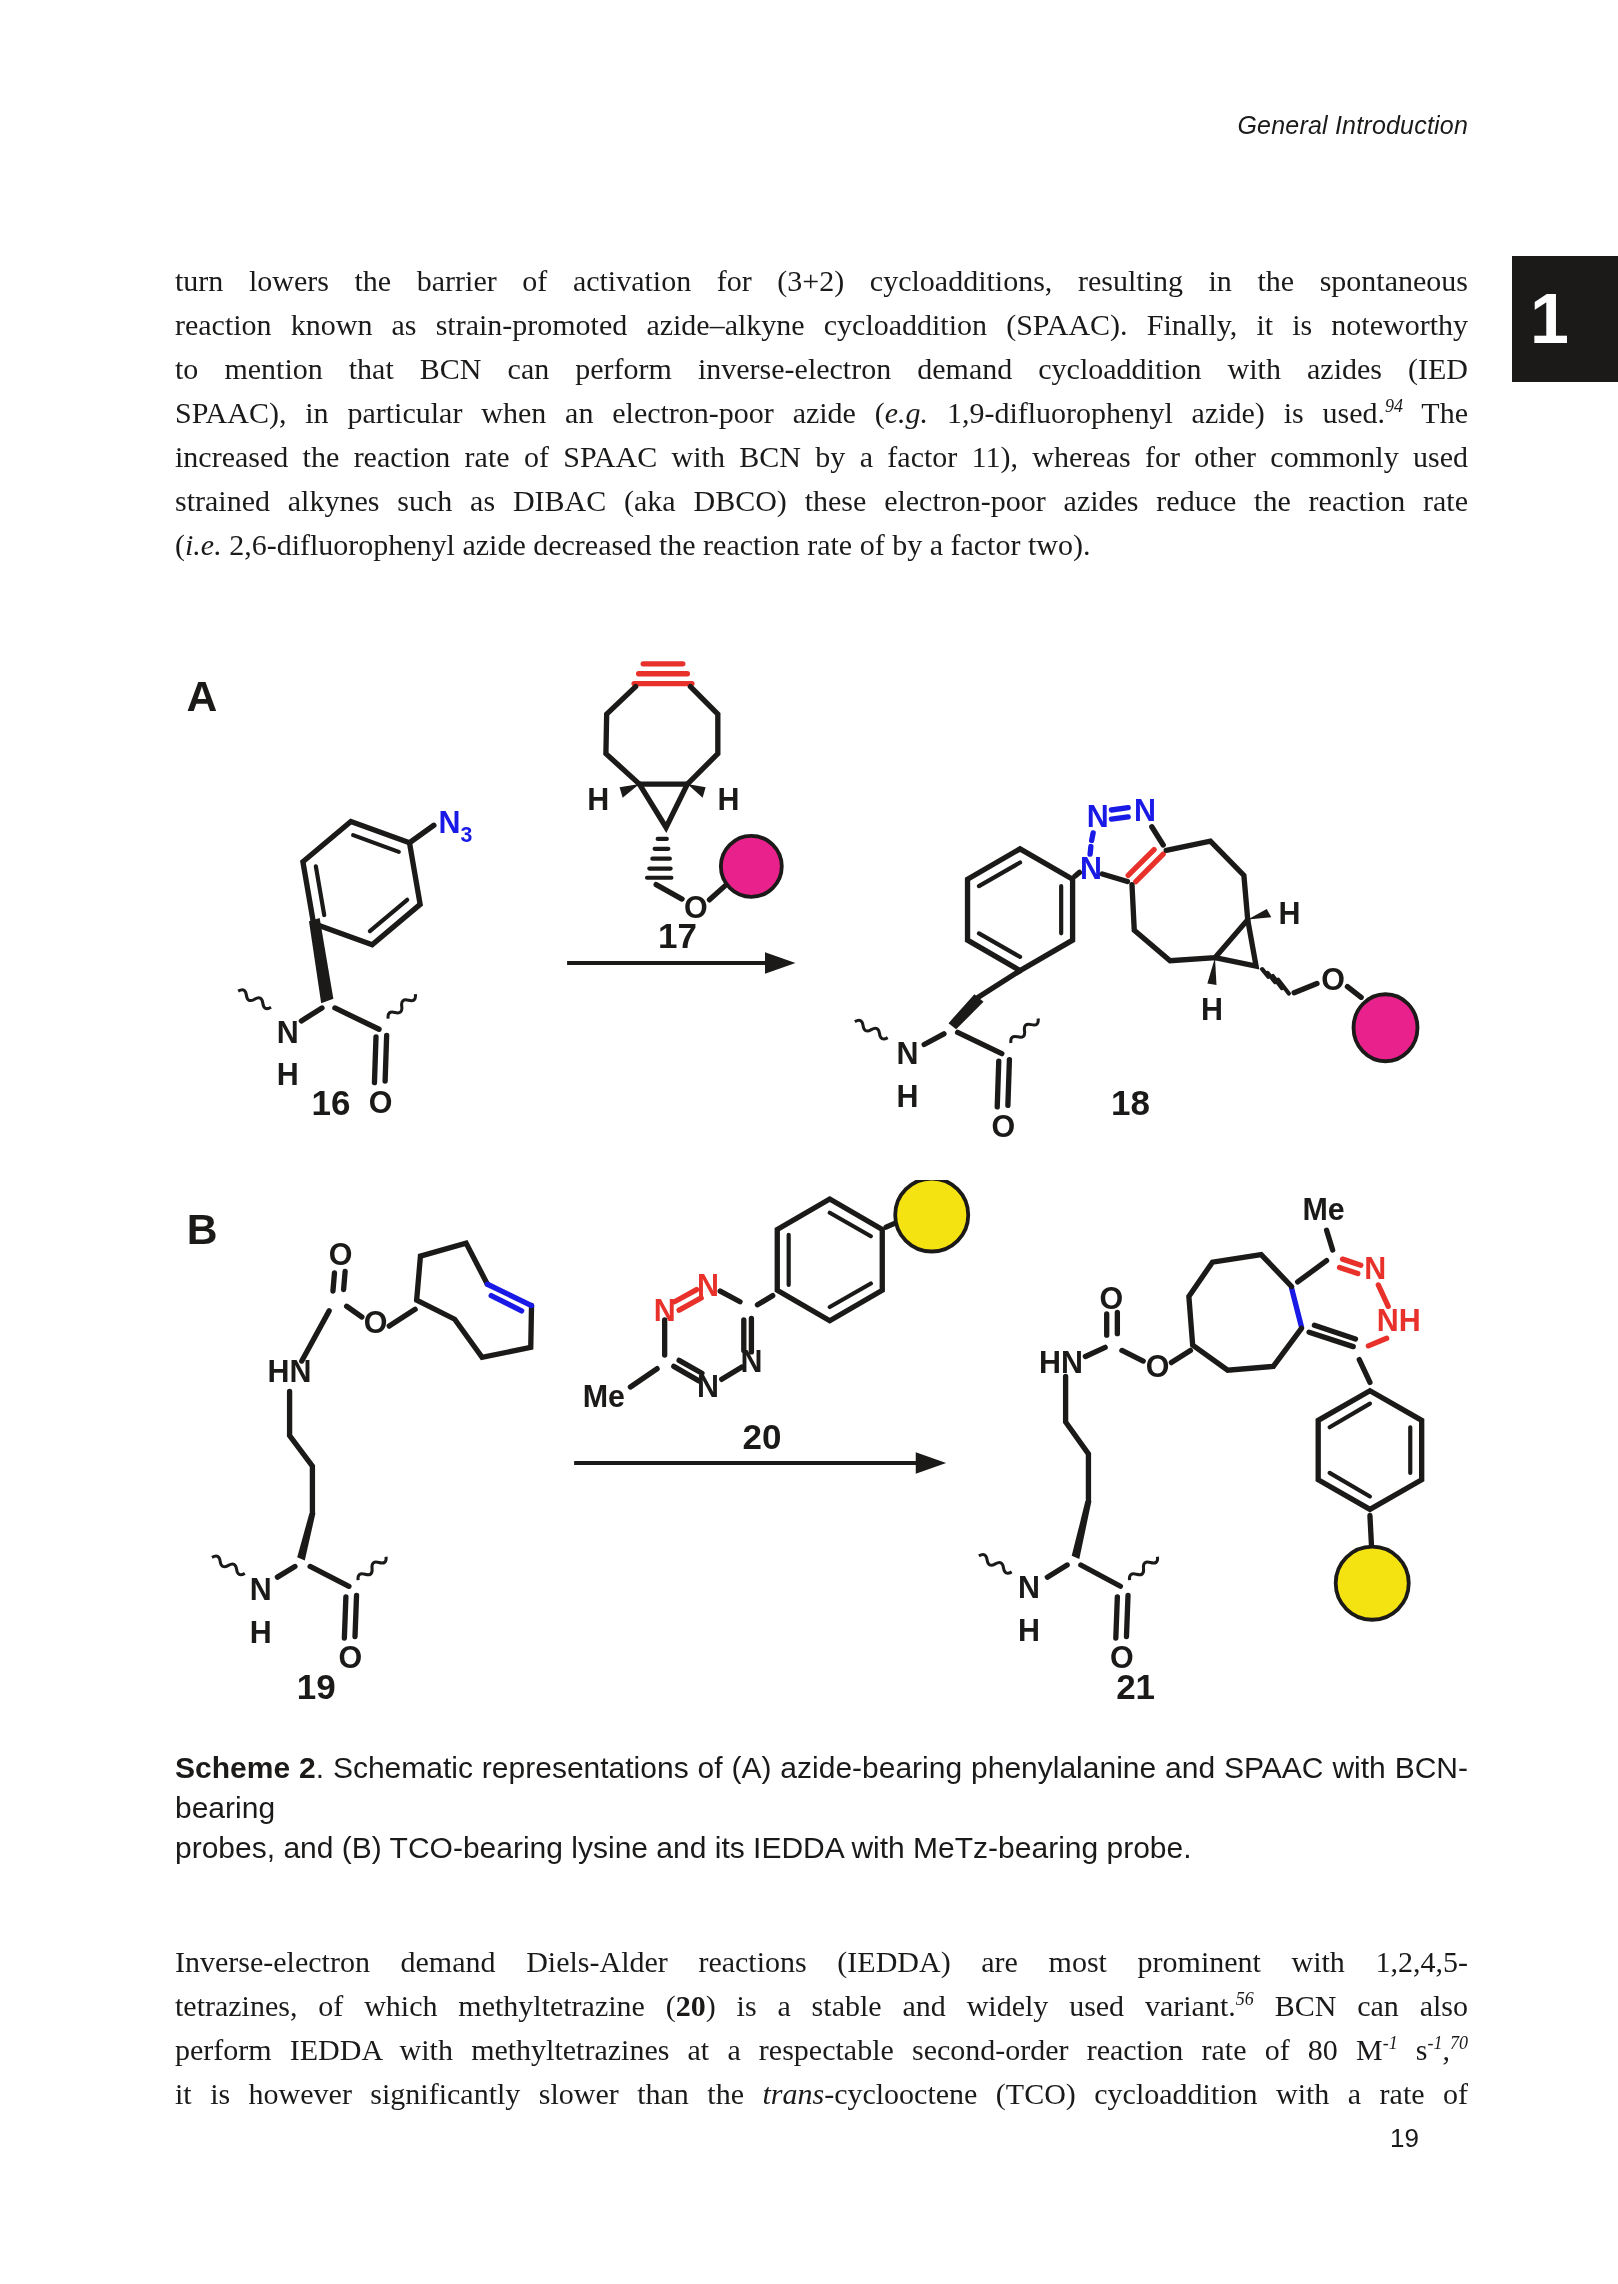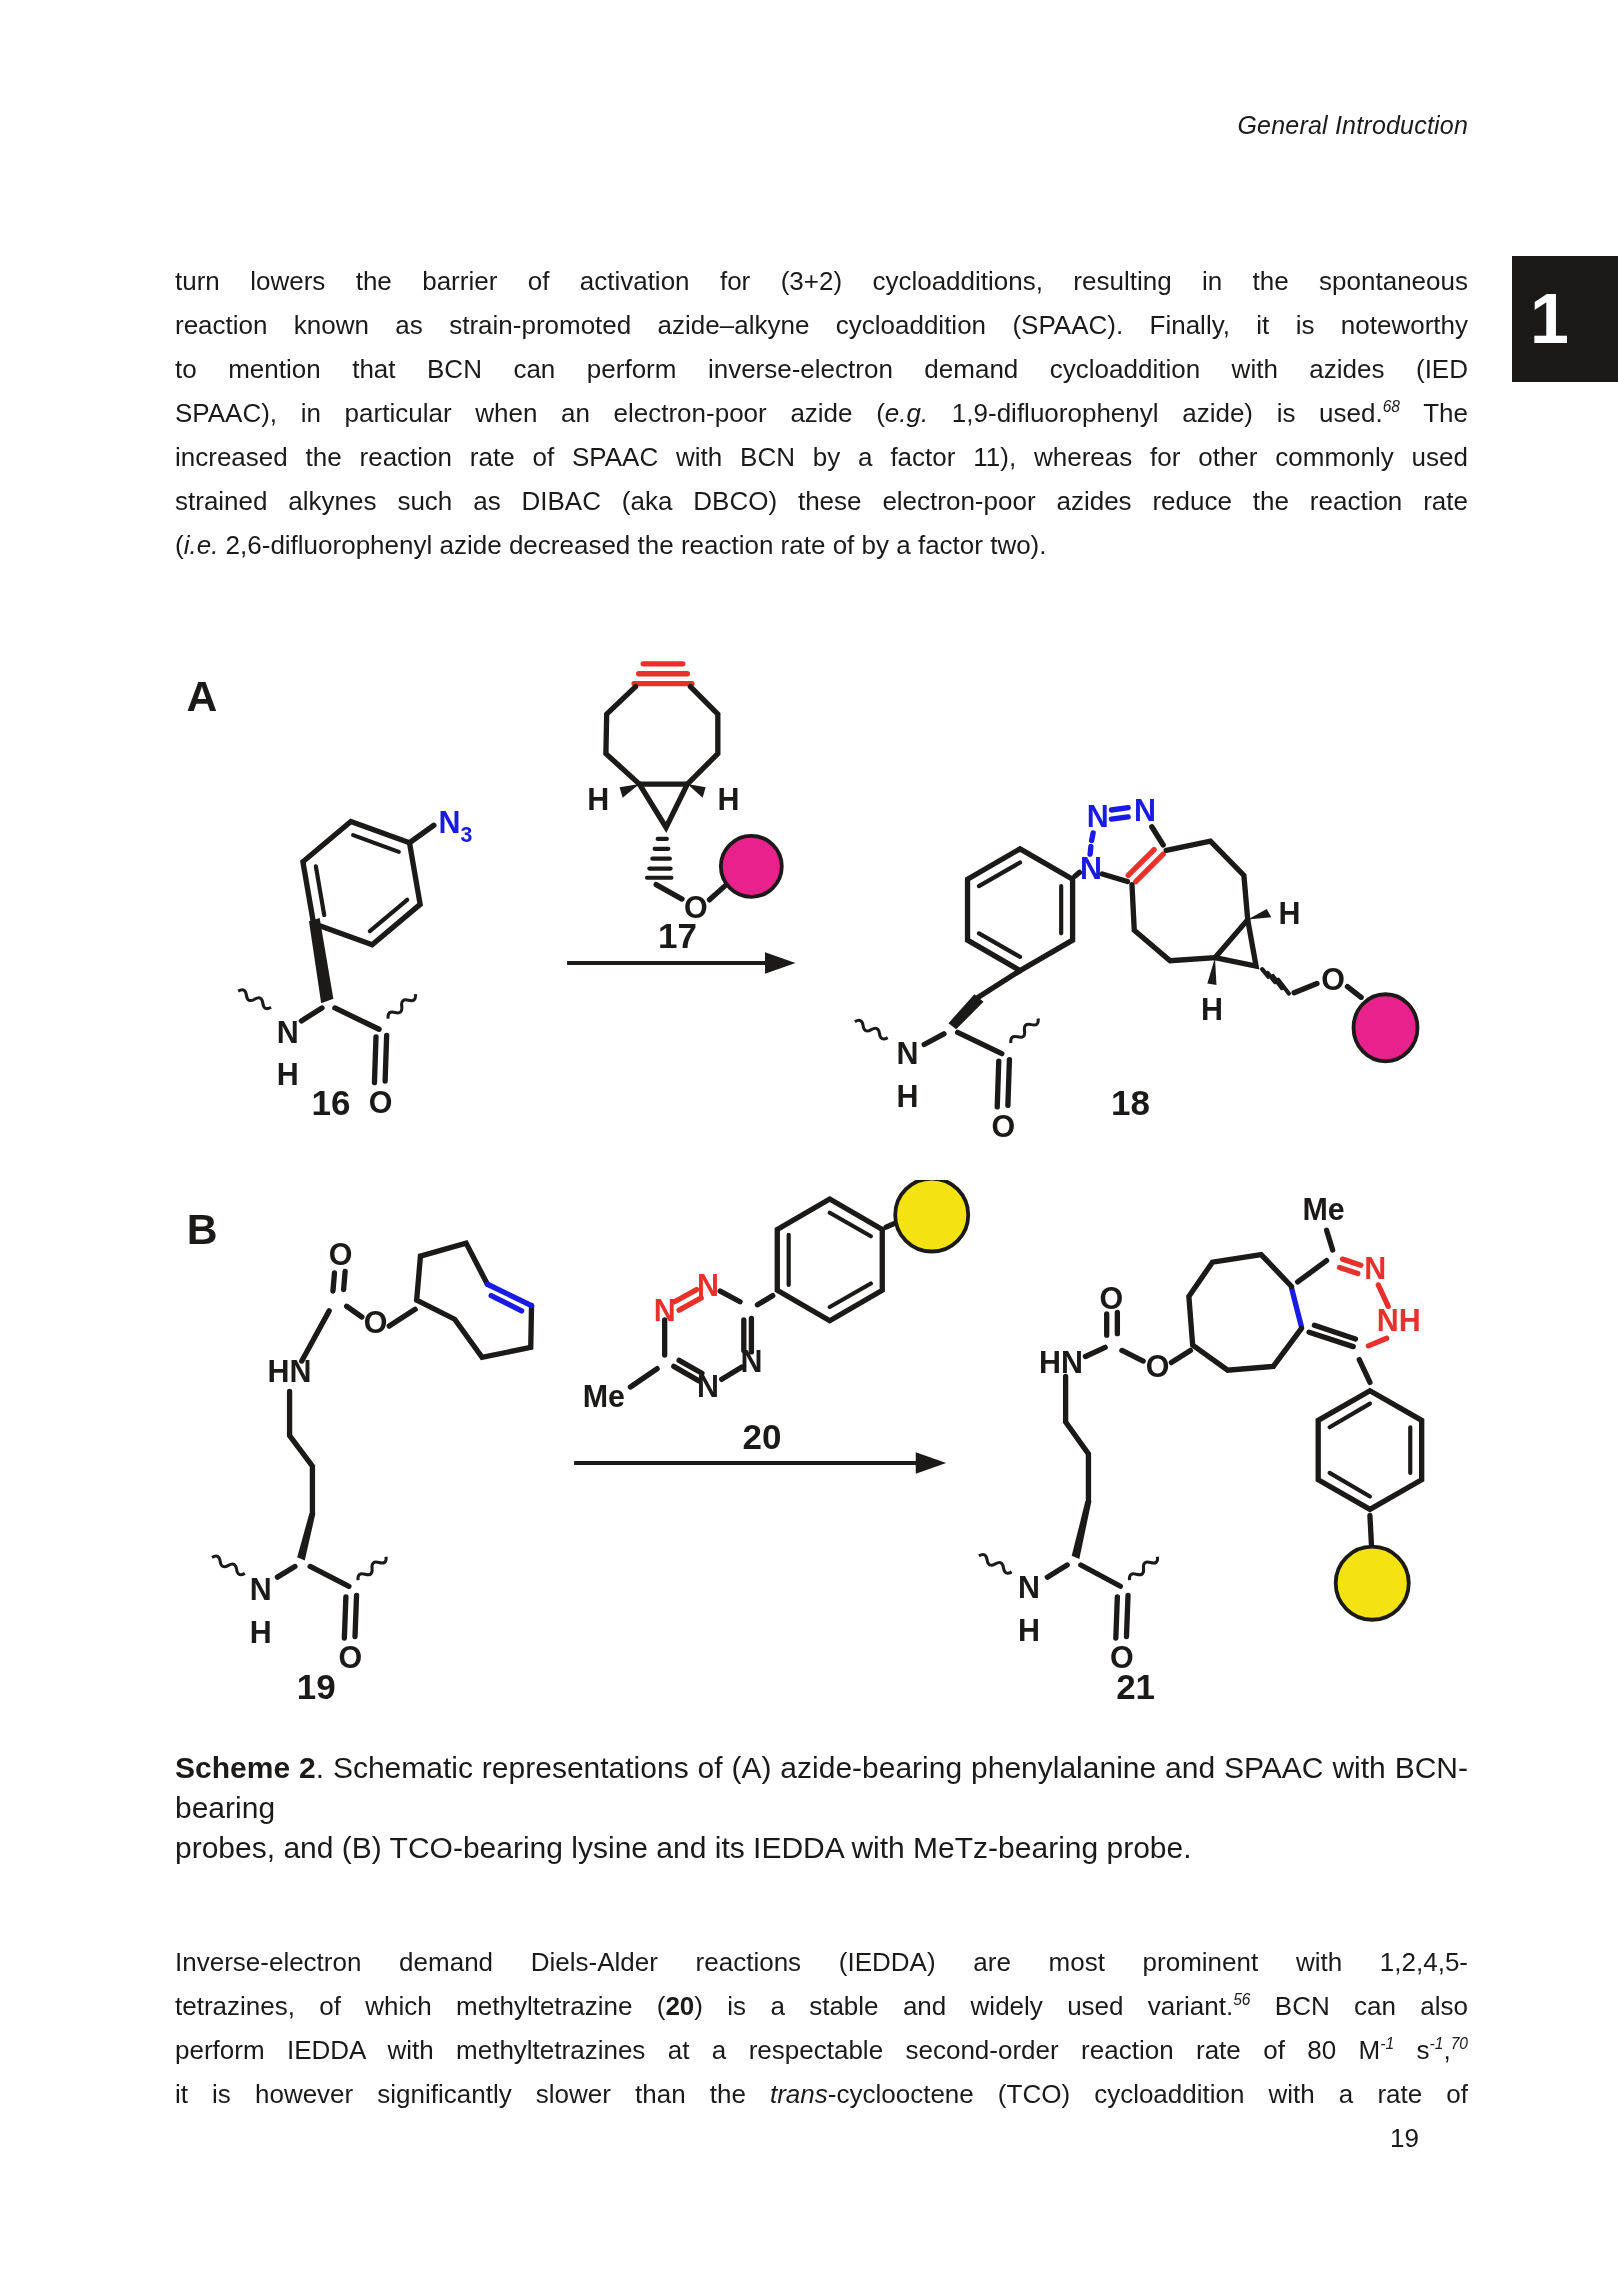--- a/index.html
+++ b/index.html
@@ -7,21 +7,21 @@
     width:1619px;height:2284px;position:relative;background:#ffffff;
     font-family:"Liberation Sans",sans-serif;color:#1b1a19;overflow:hidden;
   }
   .abs{position:absolute;}
   
   .hdr{left:175px;top:111px;width:1293px;text-align:right;font-size:25px;letter-spacing:0.2px;font-style:italic;}
   .chaptab{left:1512px;top:256px;width:107px;height:126px;background:#1b1a19;color:#fff;
     display:flex;align-items:center;justify-content:flex-start;padding-left:18px;box-sizing:border-box;
     font-size:70px;font-weight:bold;}
   
-  .jtext{left:175px;width:1293px;font-size:26px;line-height:44px;}
+  .jtext{left:175px;width:1293px;font-size:30px;line-height:44px;font-family:Liberation Serif, serif;}
   .cap{left:175px;width:1293px;font-size:30px;line-height:40px;}
   .jline{text-align:justify;text-align-last:justify;-moz-text-align-last:justify;}
   .jline.last{text-align-last:left;-moz-text-align-last:left;}
   .it{font-style:italic;}
   .bd{font-weight:bold;}
   sup.sup{font-size:.6em;font-style:italic;line-height:0;}
   .pagenum{left:1390px;top:2123px;font-size:26px;}
   
   svg text{font-family:"Liberation Sans",sans-serif;}
   .atom{font-size:40px;font-weight:bold;fill:#1b1a19;text-anchor:middle;}
@@ -42,21 +42,21 @@
 
 <div class="abs hdr">General Introduction</div>
 <div class="abs chaptab">
   <span>1</span>
 </div>
 
 <div class="abs jtext" style="top:259px;">
     <div class="jline"><span>turn lowers the barrier of activation for (3+2) cycloadditions, resulting in the spontaneous</span></div>
     <div class="jline"><span>reaction known as strain-promoted azide–alkyne cycloaddition (SPAAC). Finally, it is noteworthy</span></div>
     <div class="jline"><span>to mention that BCN can perform inverse-electron demand cycloaddition with azides (IED</span></div>
-    <div class="jline"><span>SPAAC), in particular when an electron-poor azide (</span><span class="it">e.g.</span><span> 1,9-difluorophenyl azide) is used.</span><sup class="sup">68</sup><span> The</span></div>
+    <div class="jline"><span>SPAAC), in particular when an electron-poor azide (</span><span class="it">e.g.</span><span> 1,9-difluorophenyl azide) is used.</span><sup class="sup">94</sup><span> The</span></div>
     <div class="jline"><span>increased the reaction rate of SPAAC with BCN by a factor 11), whereas for other commonly used</span></div>
     <div class="jline"><span>strained alkynes such as DIBAC (aka DBCO) these electron-poor azides reduce the reaction rate</span></div>
     <div class="jline last"><span>(</span><span class="it">i.e.</span><span> 2,6-difluorophenyl azide decreased the reaction rate of by a factor two).</span></div>
   </div>
 
 <svg class="abs" style="left:175px;top:647px;" width="1378" height="495" viewBox="0 0 1810 650">
   <defs>
     <path id="sqg" d="M0 0 q6 -9 12 0 q6 9 12 0 q6 -9 12 0 q6 9 12 0"></path>
   </defs>
   <text class="panel" x="15" y="84">A</text>

